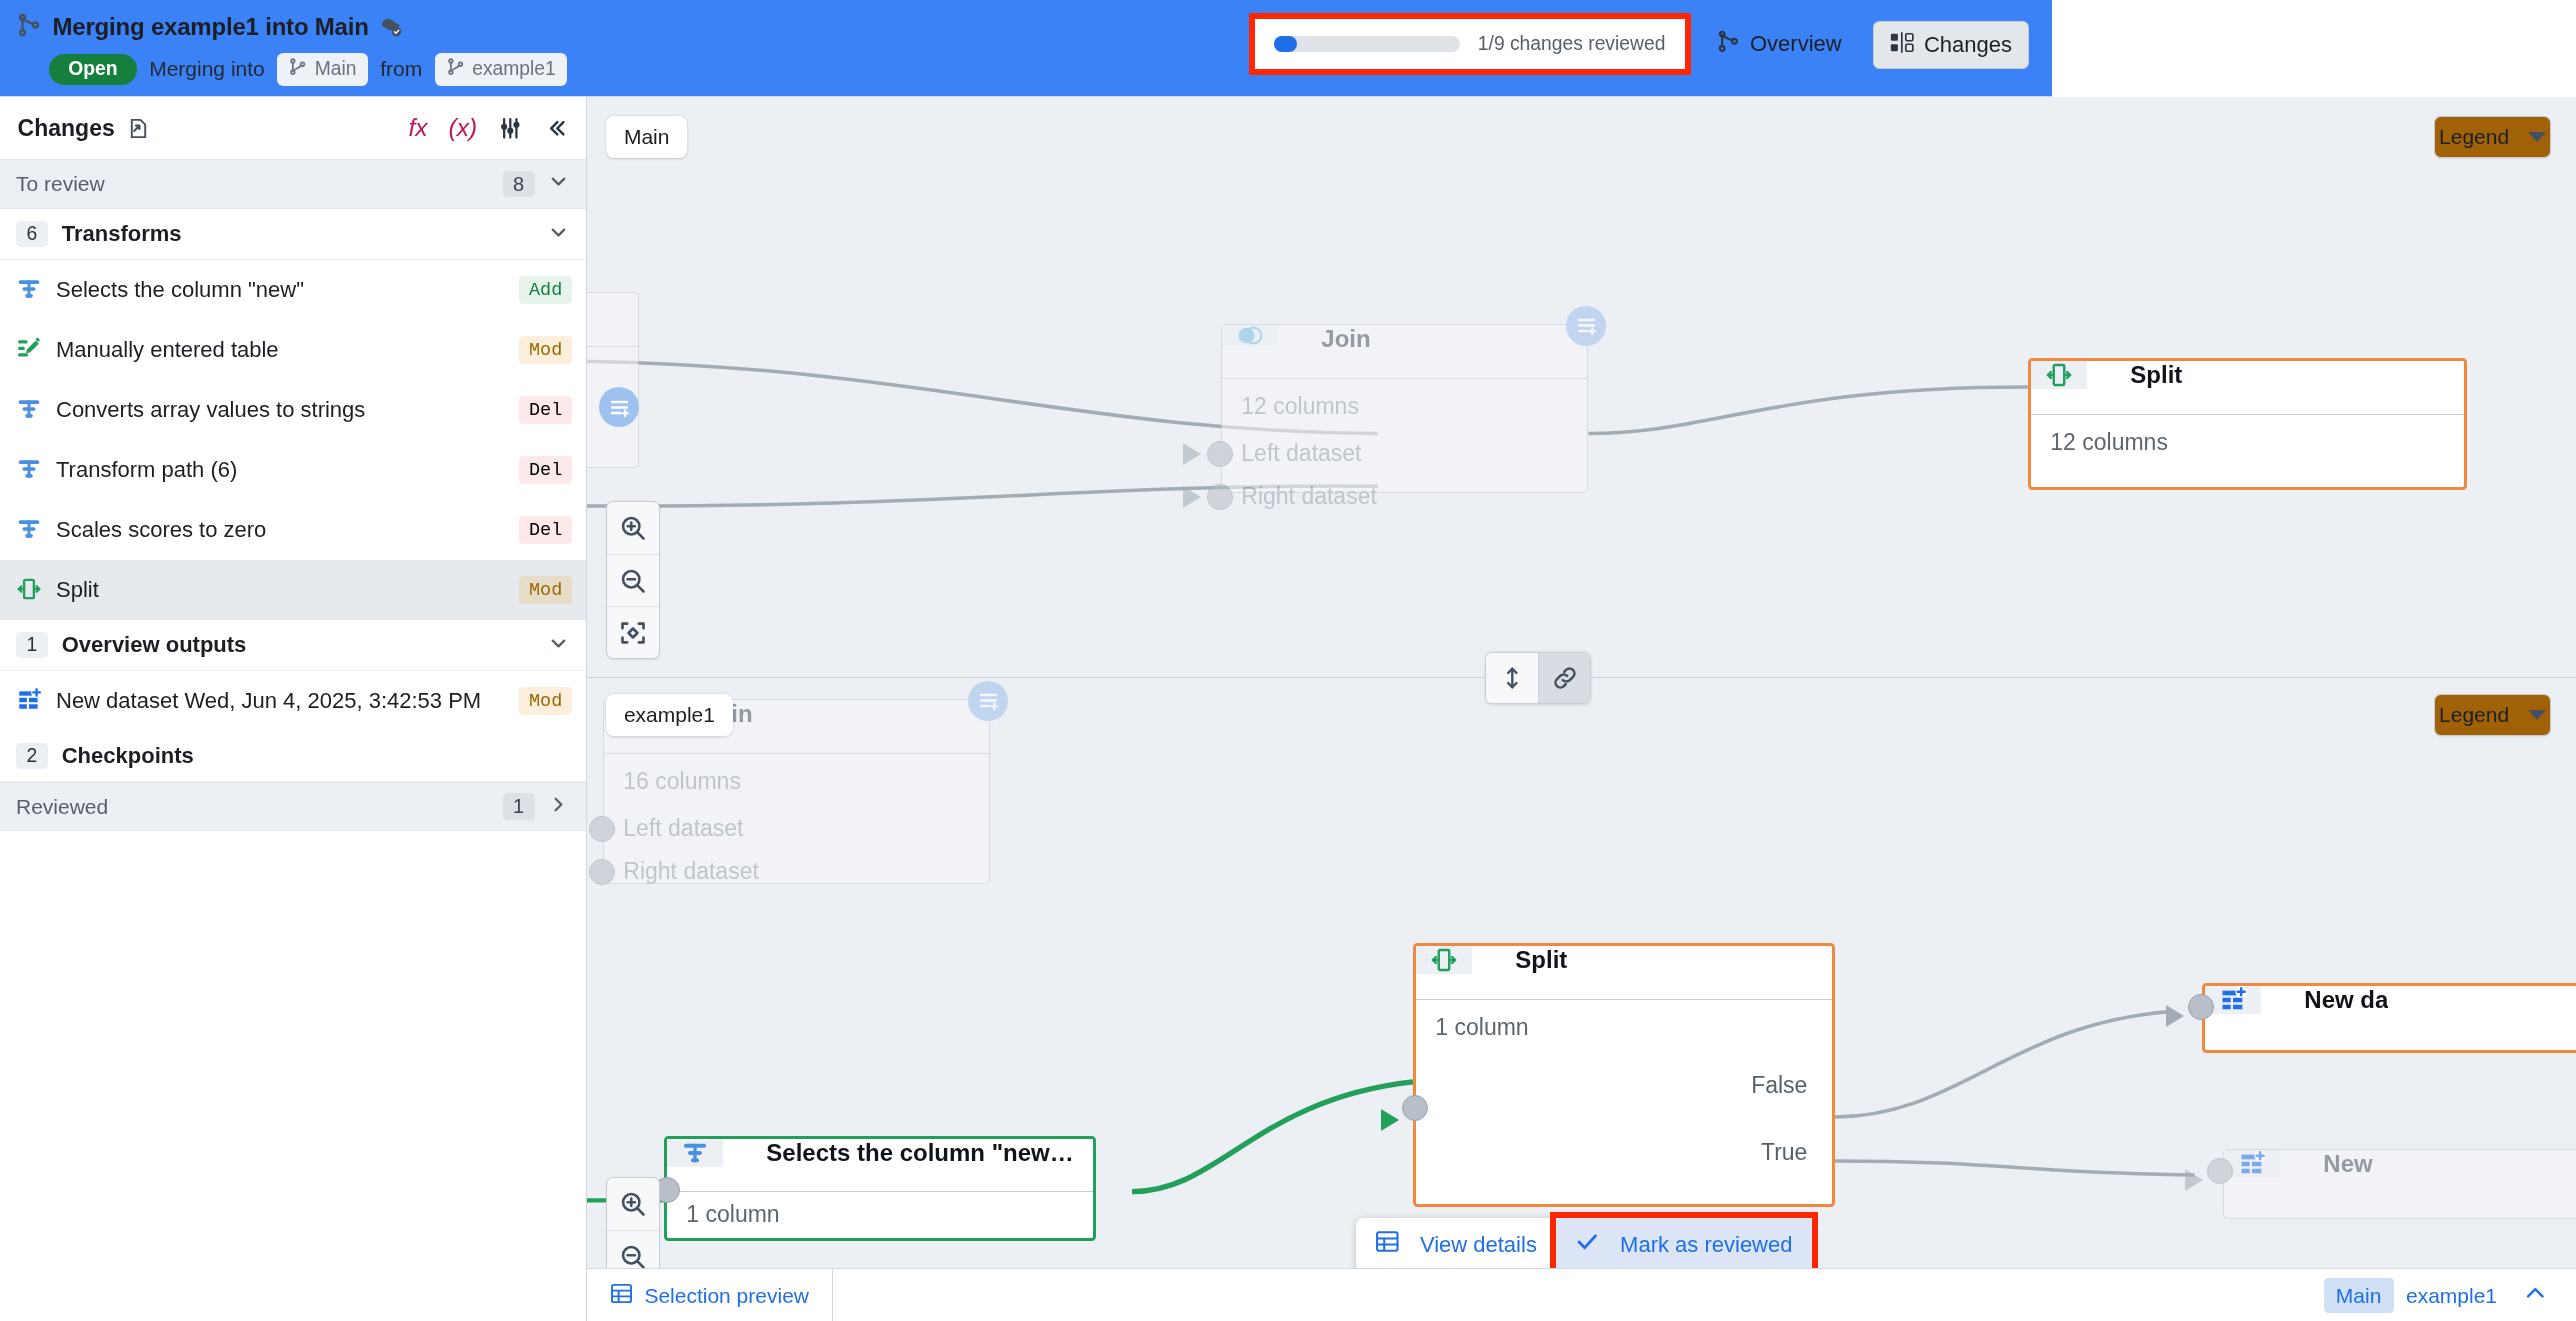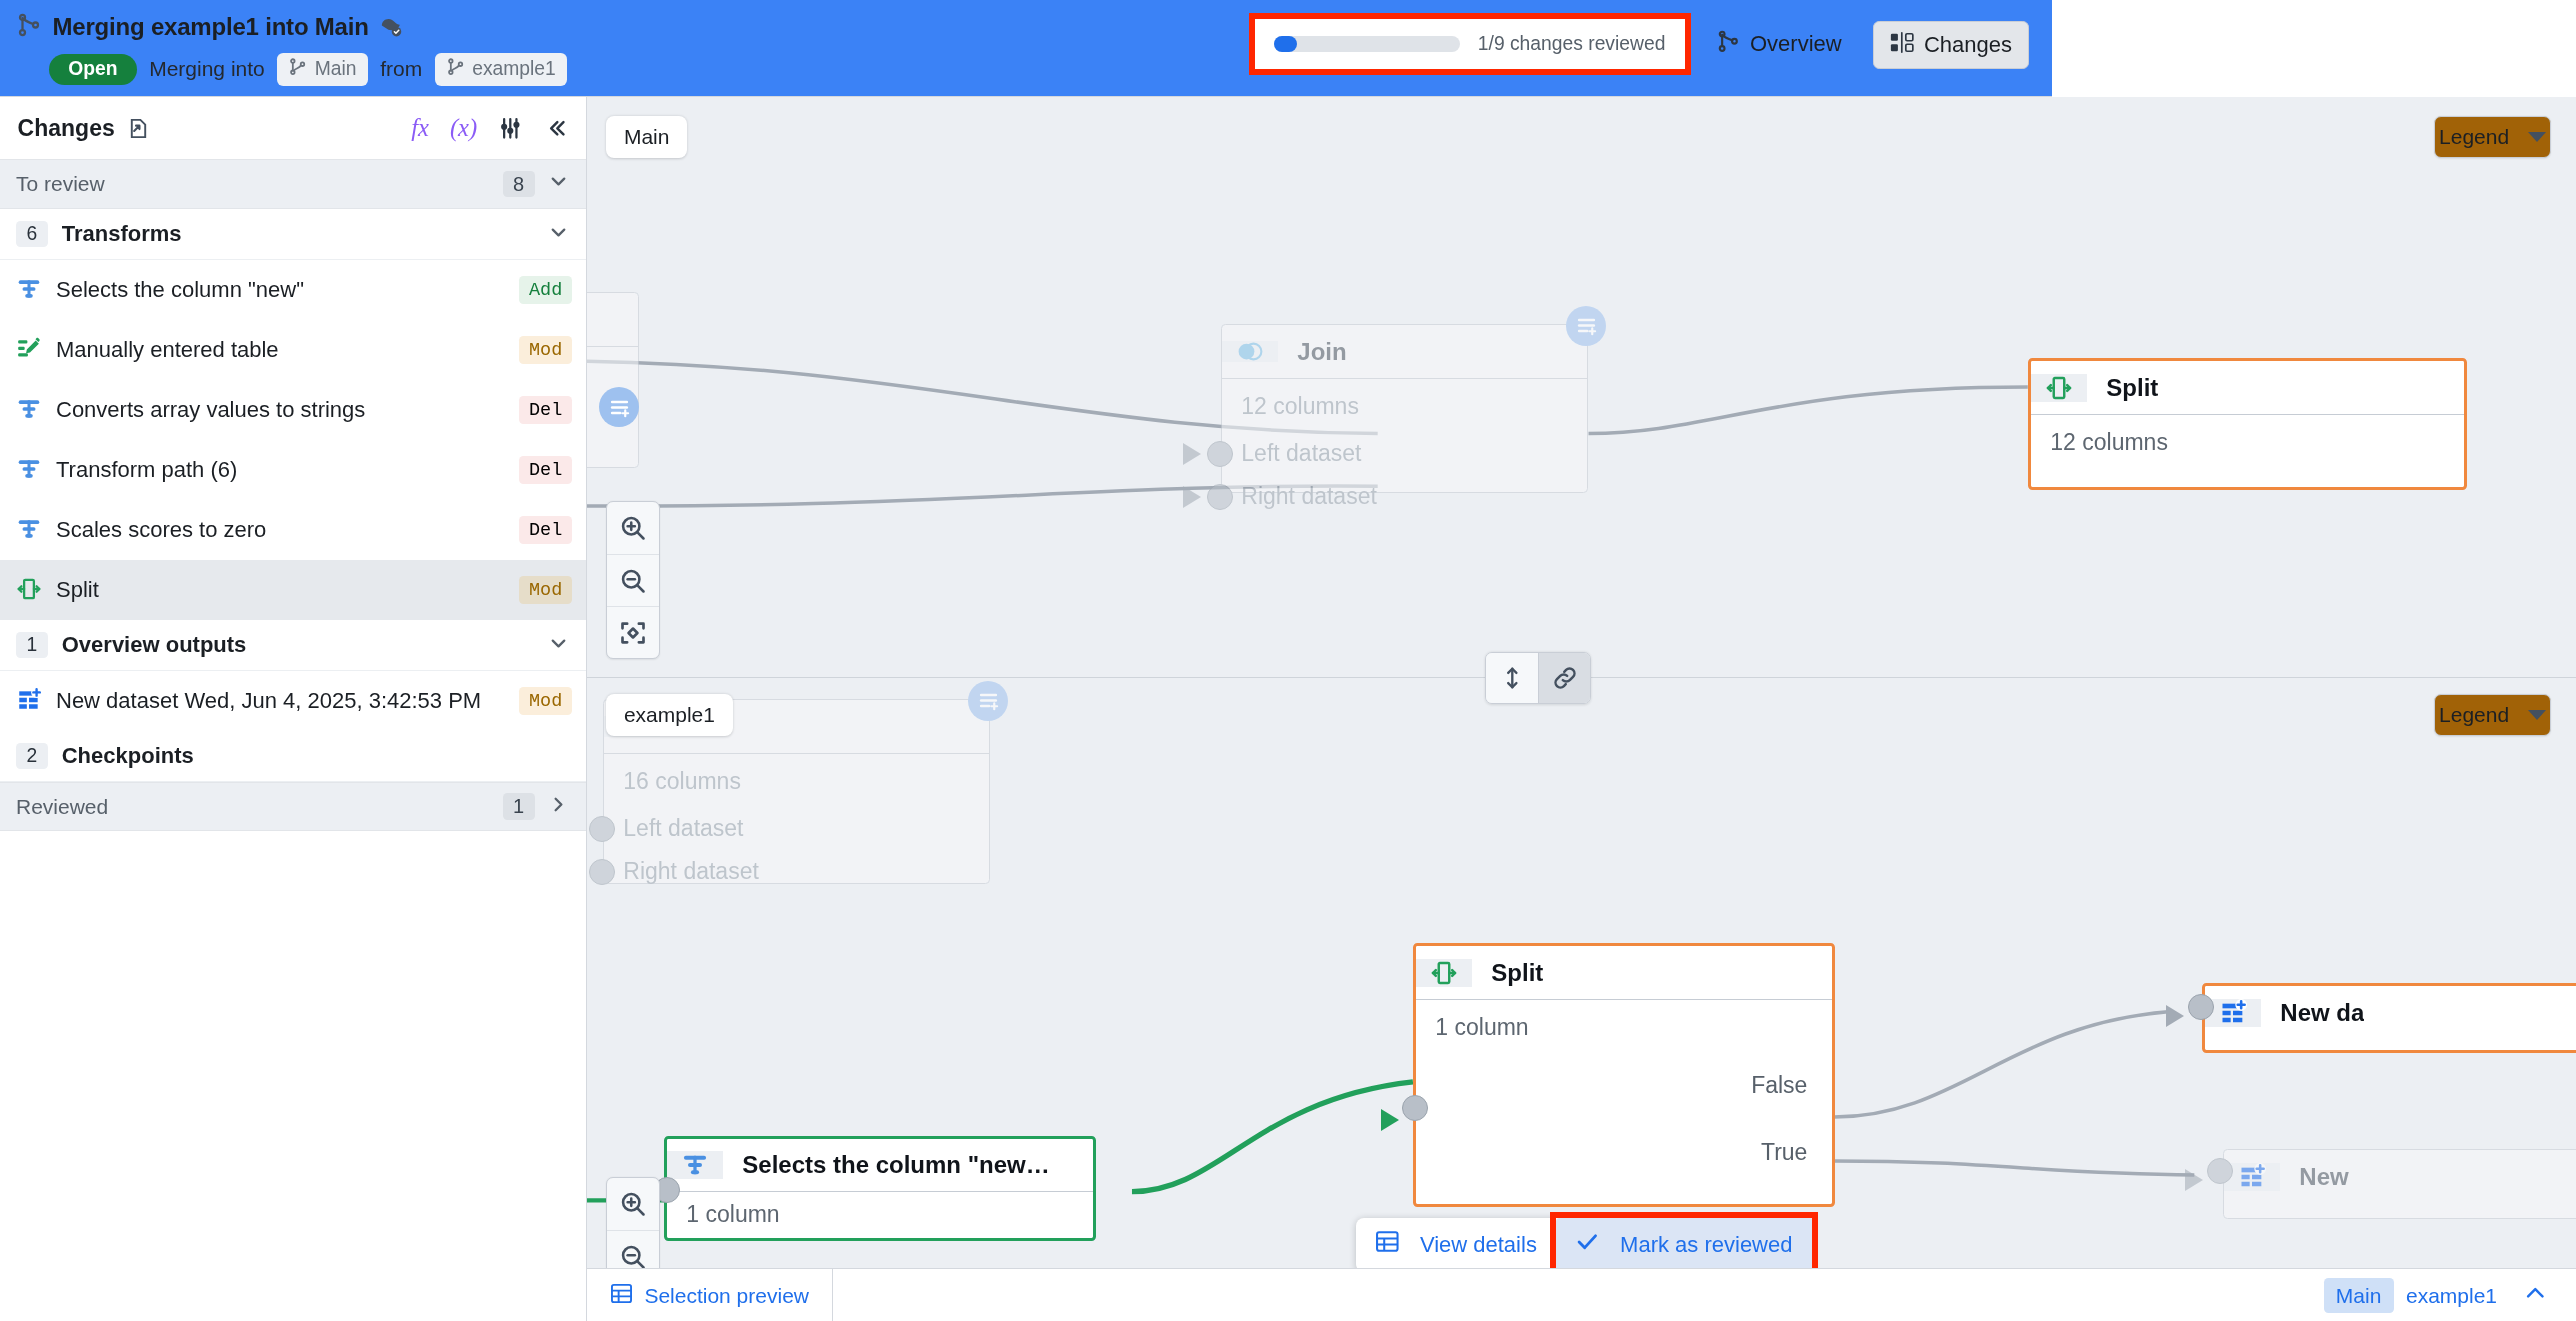--- a/index.html
+++ b/index.html
@@ -68,21 +68,21 @@
     background: #ffffff; border-right: 0.9px solid #d4d8de;
   }
   .side-head {
     height: 63px; display: flex; align-items: center; padding: 0 17.6px;
     border-bottom: 0.9px solid #e2e5e9;
   }
   .side-head-title { font-size: 23px; font-weight: 700; color: #1b1f24; }
   .side-head-icons { margin-left: auto; display: flex; align-items: center; gap: 21px; }
   .ico-btn { cursor: pointer; display: flex; align-items: center; justify-content: center;
              color: #44505f; }
-  .fx-glyph { font-family: Liberation Serif, serif; font-style: italic; font-size: 24.6px; color:#8b5cf6;}
+  .fx-glyph { font-family: Liberation Sans, sans-serif; font-style: italic; font-size: 24.6px; color:#be185d;}
 
   .sec-bar {
     height: 49px; display: flex; align-items: center; padding: 0 16px;
     background: #eceff3; color: #57606a; font-size: 21px;
     border-bottom: 0.9px solid #e2e5e9;
   }
   .sec-bar .count {
     margin-left: auto; background: #dde1e6; color: #3a444f; border-radius: 4.4px;
     padding: 1.8px 10.5px; font-size: 20px; margin-right: 12.3px;
   }
@@ -187,22 +187,23 @@
 
   
   .node {
     position: absolute; background: #f7f8fa; border: 0.9px solid #c6ccd4;
     border-radius: 4.4px; z-index: 10;
   }
   .node.ghost { opacity: .55; }
   .node.sel-green { border: 3.5px solid #22a05b; background: #ffffff; }
   .node.sel-orange { border: 3.5px solid #f0883e; background: #ffffff; }
   .node-head {
-    display: flex; align-items: center; height: 54px;
+    display: flex; align-items: flex-start; height: 54px;
     border-bottom: 0.9px solid #c6ccd4;
+    gap: 24px;
   }
   .node-icon-cell {
     width: 56px; display: flex; align-items: center; justify-content: center;
     background: #eceff3;
   }
   .node-title {
     display: flex; align-items: center; padding-left: 19.3px;
     font-size: 24px; font-weight: 700; color: #4d5560; white-space: nowrap;
     overflow: hidden;
   }

